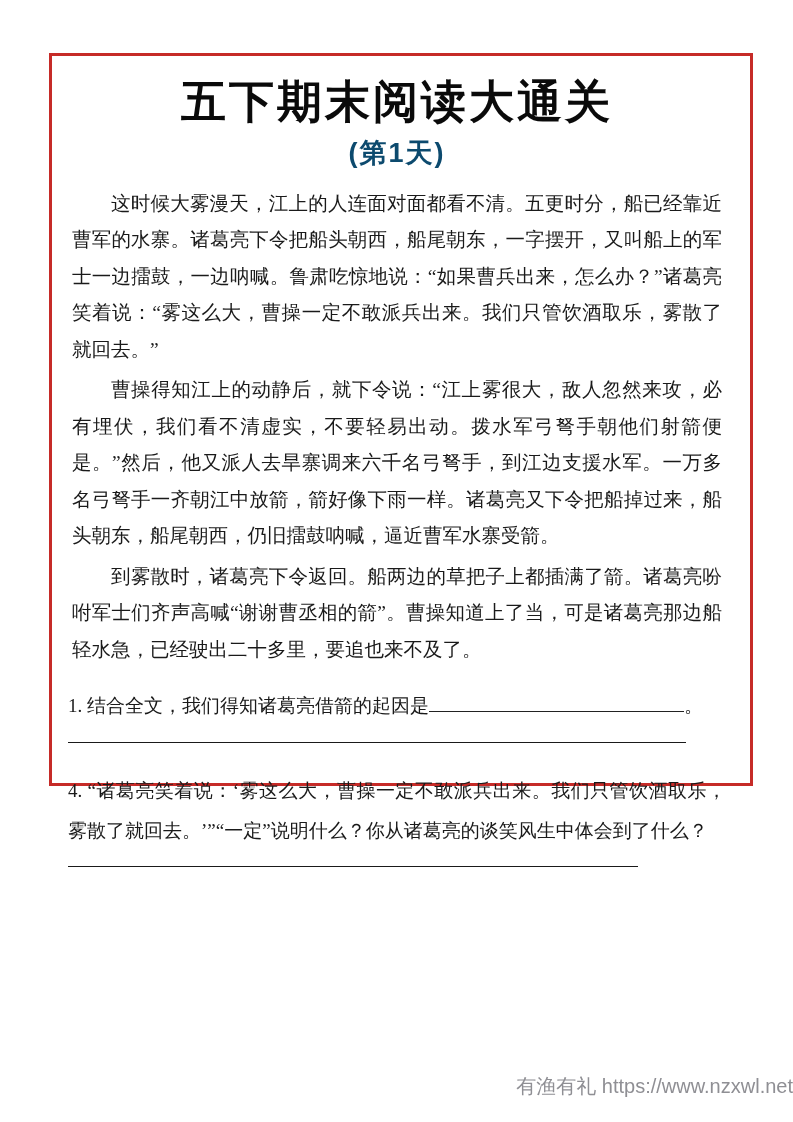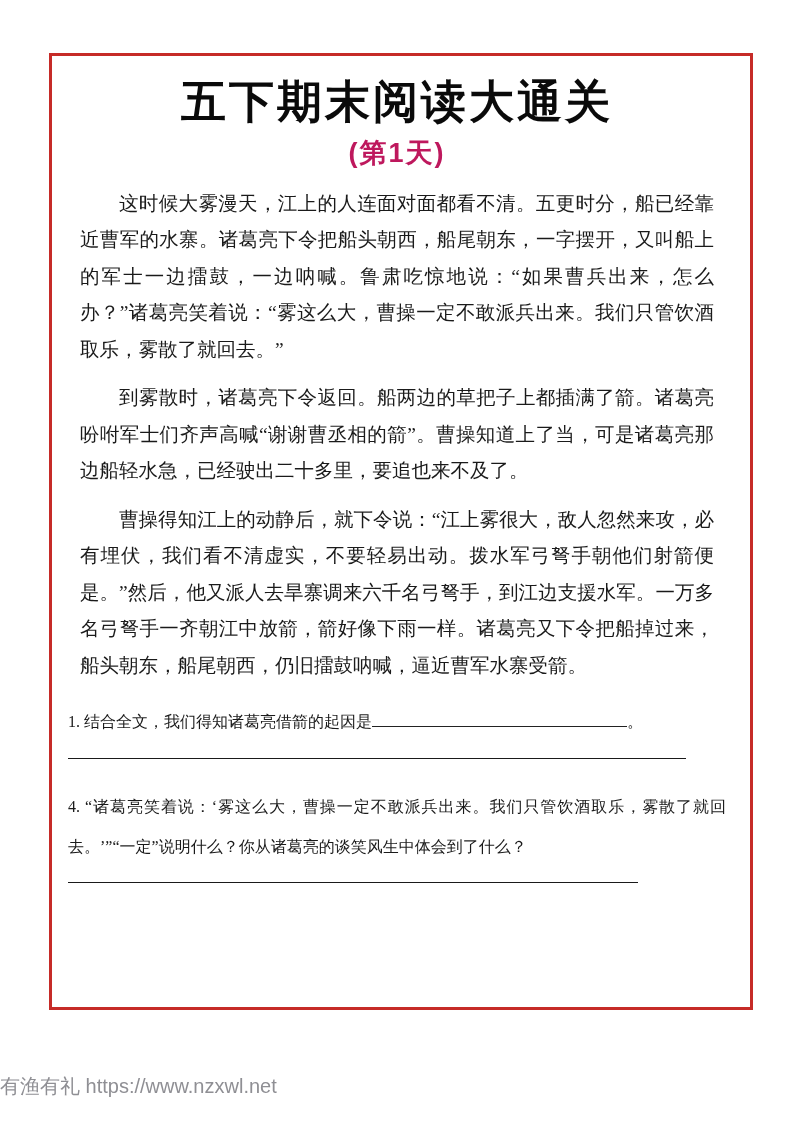--- a/index.html
+++ b/index.html
@@ -1,65 +1,65 @@
 <!DOCTYPE html>
 <html><head>
 <meta charset="utf-8">
 <style>
   html,body { margin:0; padding:0; }
   body {
     width:793px; height:1122px; background:#ffffff; position:relative;
     font-family:"Liberation Serif", serif; color:#1a1a1a; overflow:hidden;
   }
   .frame {
-    position:absolute; left:49px; top:53px; width:704px; height:957px;
+    position:absolute; left:49px; top:53px; width:704px; height:733px;
     border:3px solid #c62b28; box-sizing:border-box; padding:0 24px 0 16px;
   }
   .page-title {
     margin:20px 0 0 0; text-align:center;
     font-family:"Liberation Sans", sans-serif; font-weight:900;
     font-size:45px; letter-spacing:3px; color:#0a0a0a; line-height:1.15;
   }
   .page-subtitle {
-    text-align:center; color:#be185d; font-weight:bold; font-size:27px;
+    text-align:center; color:#0c4a6e; font-weight:bold; font-size:27px;
     font-family:"Liberation Sans", sans-serif; margin-top:7px; letter-spacing:2px;
   }
   .passage { margin-top:15px; font-size:19.5px; line-height:36.5px; text-align:justify; }
-  .passage p { margin:12px; text-indent:2em; }
-  .questions { margin-top:23px; font-size:16px; }
+  .passage p { margin:4px; text-indent:2em; }
+  .questions { margin-top:23px; font-size:19px; }
   .q-line { line-height:30px; margin:0 0 13px 0; white-space:nowrap; }
   .q-par  { line-height:40px; margin:0; text-align:justify; }
   .blank {
     display:inline-block; border-bottom:1.5px solid #222;
     height:0.95em; vertical-align:baseline;
   }
   .blank-q1a { width:255px; }
   .blank-q1b { width:250px; }
   .wavy-blank { text-decoration:underline wavy 1px #333; }
   .answer-line { height:0; border-bottom:1.6px solid #1a1a1a; }
   .answer-line.after-q3 { width:618px; margin-top:21px; }
   .answer-line.after-q4 { width:570px; margin-top:15px; }
   .q4 { margin-top:28px; }
   .footer {
-    position:absolute; top:1073px; left:0; width:793px; text-align:left;
+    position:absolute; top:1073px; left:0; width:793px; text-align:right;
     color:#8f8f94; font-size:20px; font-family:"Liberation Sans", sans-serif;
   }
 </style>
 </head>
 <body>
 
 <div class="frame">
 
   <h1 class="page-title">五下期末阅读大通关</h1>
   <div class="page-subtitle">(第1天)</div>
 
   <div class="passage">
     <p>这时候大雾漫天，江上的人连面对面都看不清。五更时分，船已经靠近曹军的水寨。诸葛亮下令把船头朝西，船尾朝东，一字摆开，又叫船上的军士一边擂鼓，一边呐喊。鲁肃吃惊地说：“如果曹兵出来，怎么办？”诸葛亮笑着说：“雾这么大，曹操一定不敢派兵出来。我们只管饮酒取乐，雾散了就回去。”</p>
+    <p>曹操得知江上的动静后，就下令说：“江上雾很大，敌人忽然来攻，必有埋伏，我们看不清虚实，不要轻易出动。拨水军弓弩手朝他们射箭便是。”然后，他又派人去旱寨调来六千名弓弩手，到江边支援水军。一万多名弓弩手一齐朝江中放箭，箭好像下雨一样。诸葛亮又下令把船掉过来，船头朝东，船尾朝西，仍旧擂鼓呐喊，逼近曹军水寨受箭。</p>
     <p>到雾散时，诸葛亮下令返回。船两边的草把子上都插满了箭。诸葛亮吩咐军士们齐声高喊“谢谢曹丞相的箭”。曹操知道上了当，可是诸葛亮那边船轻水急，已经驶出二十多里，要追也来不及了。</p>
-    <p>曹操得知江上的动静后，就下令说：“江上雾很大，敌人忽然来攻，必有埋伏，我们看不清虚实，不要轻易出动。拨水军弓弩手朝他们射箭便是。”然后，他又派人去旱寨调来六千名弓弩手，到江边支援水军。一万多名弓弩手一齐朝江中放箭，箭好像下雨一样。诸葛亮又下令把船掉过来，船头朝东，船尾朝西，仍旧擂鼓呐喊，逼近曹军水寨受箭。</p>
   </div>
 
   <div class="questions">
 
     <div class="q-line">
       <span>1. 结合全文，我们得知诸葛亮借箭的起因是</span><span class="blank blank-q1a"></span><span>。</span>
     </div>
 
 
 

